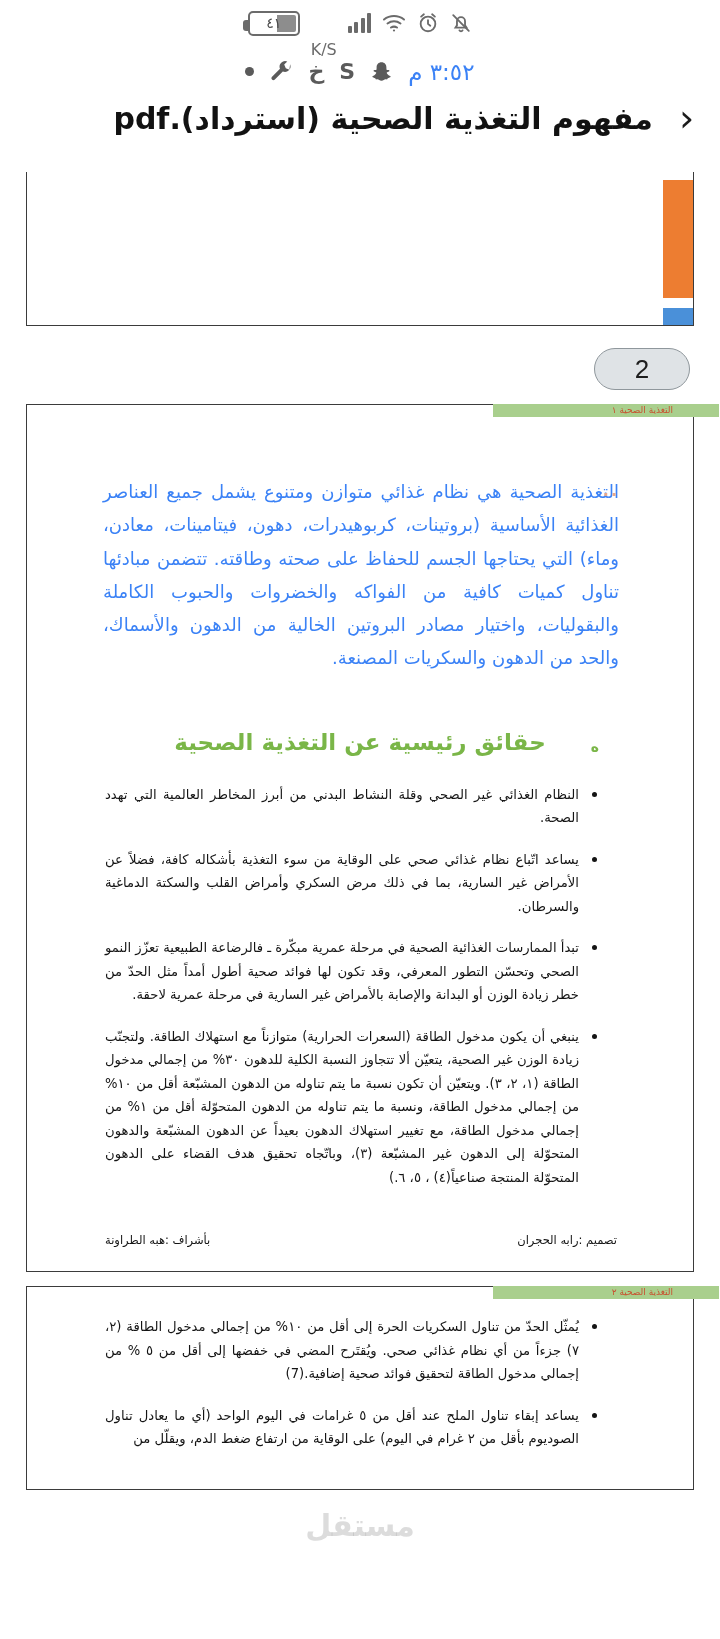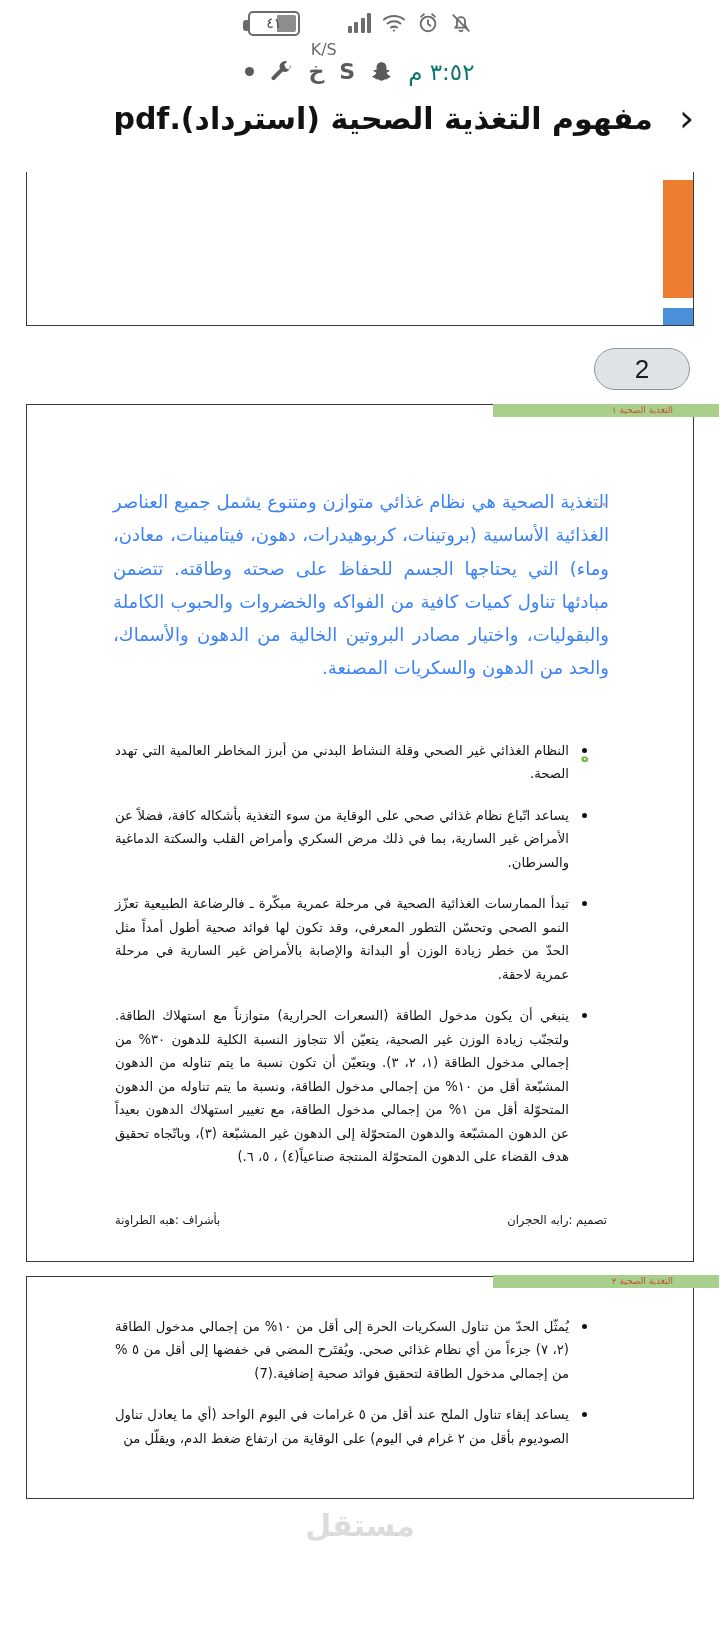--- a/index.html
+++ b/index.html
@@ -50,21 +50,21 @@
   .netspeed .val{ font-size:13px; }
   .netspeed .unit{ font-size:16px; }
 
   .bars{ display:flex; align-items:flex-end; gap:2.5px; height:20px; }
   .bars i{ width:4px; background:#6b6b6b; border-radius:1px; display:block; }
   .bars i:nth-child(1){ height:7px; }
   .bars i:nth-child(2){ height:11px; }
   .bars i:nth-child(3){ height:15px; }
   .bars i:nth-child(4){ height:20px; }
 
-  .sb-time{ font-size:23px; color:#0f766e; letter-spacing:.5px; }
+  .sb-time{ font-size:23px; color:#3b82f6; letter-spacing:.5px; }
   .sb-glyph{ font-size:22px; color:#5a5a5a; font-weight:600; }
   .sb-dot{ width:9px; height:9px; border-radius:50%; background:#5a5a5a; }
 
   
   .titlebar{
     height:92px;
     display:flex; align-items:center;
     padding:0 26px 0 30px;
     background:#ffffff;
     direction:rtl;
@@ -116,21 +116,21 @@
     font-size:26px; color:#1d1d1d;
     font-family:"Liberation Sans",sans-serif;
   }
 
   
   .page{
     position:relative;
     margin:14px 26px 0 26px;
     background:#ffffff;
     border:1.5px solid #3b3b3b;
-    padding:12px;
+    padding:2px;
     direction:rtl;
   }
   .page-band{
     position:absolute; top:-1.5px; right:-26px;
     height:13px; width:226px;
     background:#a9cf8d;
     display:flex; align-items:center; justify-content:flex-start;
     padding:0 10px;
   }
   .page-band-label{
@@ -305,20 +305,21 @@
     <div class="page-inner">
 
       <h1 class="doc-h1">
         <span class="marker">..</span>
       </h1>
 
       <p class="doc-p">التغذية الصحية هي نظام غذائي متوازن ومتنوع يشمل جميع العناصر الغذائية الأساسية (بروتينات، كربوهيدرات، دهون، فيتامينات، معادن، وماء) التي يحتاجها الجسم للحفاظ على صحته وطاقته. تتضمن مبادئها تناول كميات كافية من الفواكه والخضروات والحبوب الكاملة والبقوليات، واختيار مصادر البروتين الخالية من الدهون والأسماك، والحد من الدهون والسكريات المصنعة.</p>
 
       <h2 class="doc-h2">
         <span class="marker">ه</span>
+        <span>حقائق رئيسية عن التغذية الصحية</span>
       </h2>
 
       <ul class="doc-list">
         <li>النظام الغذائي غير الصحي وقلة النشاط البدني من أبرز المخاطر العالمية التي تهدد الصحة.</li>
         <li>يساعد اتّباع نظام غذائي صحي على الوقاية من سوء التغذية بأشكاله كافة، فضلاً عن الأمراض غير السارية، بما في ذلك مرض السكري وأمراض القلب والسكتة الدماغية والسرطان.</li>
         <li>تبدأ الممارسات الغذائية الصحية في مرحلة عمرية مبكّرة ـ فالرضاعة الطبيعية تعزّز النمو الصحي وتحسّن التطور المعرفي، وقد تكون لها فوائد صحية أطول أمداً مثل الحدّ من خطر زيادة الوزن أو البدانة والإصابة بالأمراض غير السارية في مرحلة عمرية لاحقة.</li>
         <li>ينبغي أن يكون مدخول الطاقة (السعرات الحرارية) متوازناً مع استهلاك الطاقة. ولتجنّب زيادة الوزن غير الصحية، يتعيّن ألا تتجاوز النسبة الكلية للدهون ٣٠% من إجمالي مدخول الطاقة (١، ٢، ٣). ويتعيّن أن تكون نسبة ما يتم تناوله من الدهون المشبّعة أقل من ١٠% من إجمالي مدخول الطاقة، ونسبة ما يتم تناوله من الدهون المتحوّلة أقل من ١% من إجمالي مدخول الطاقة، مع تغيير استهلاك الدهون بعيداً عن الدهون المشبّعة والدهون المتحوّلة إلى الدهون غير المشبّعة (٣)، وباتّجاه تحقيق هدف القضاء على الدهون المتحوّلة المنتجة صناعياً(٤) ، ٥، ٦.)</li>
       </ul>
 
       <div class="doc-footer">

